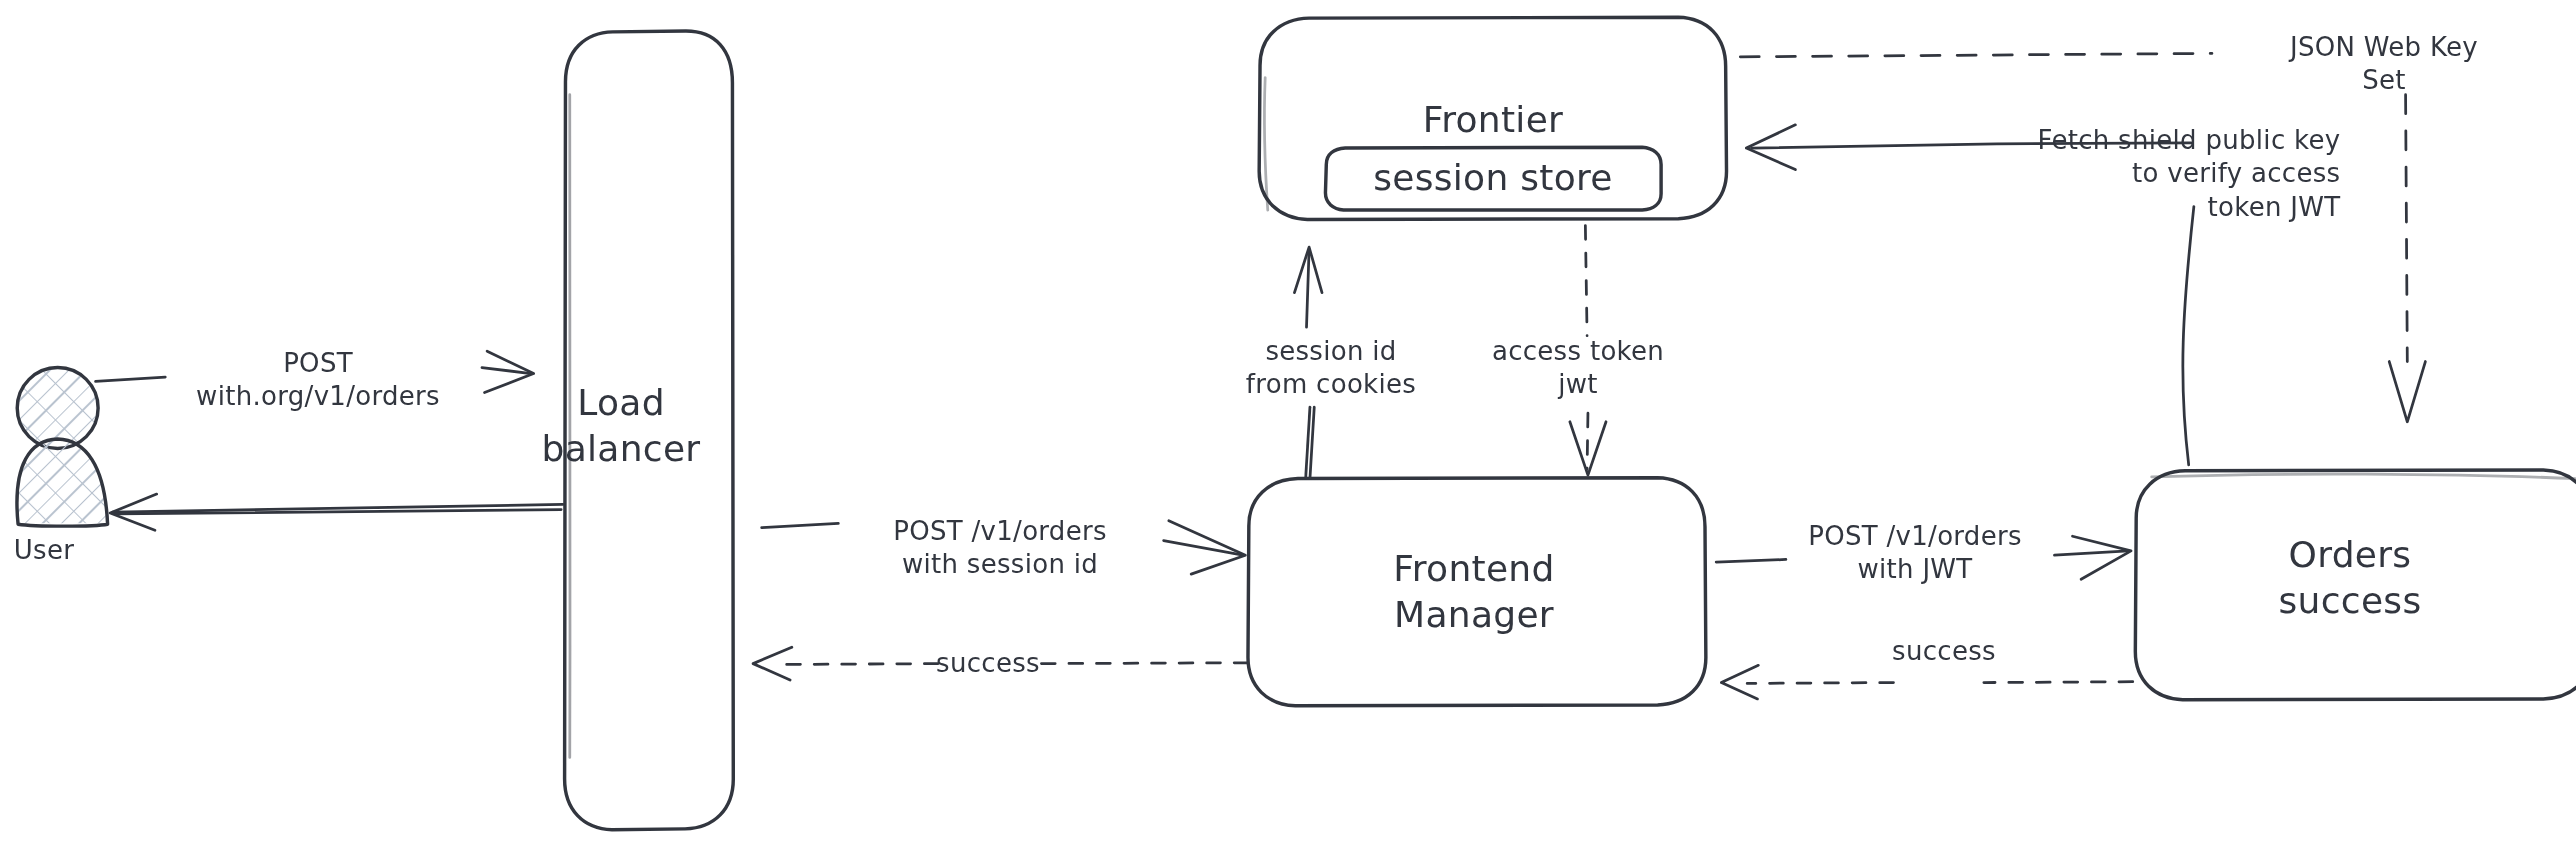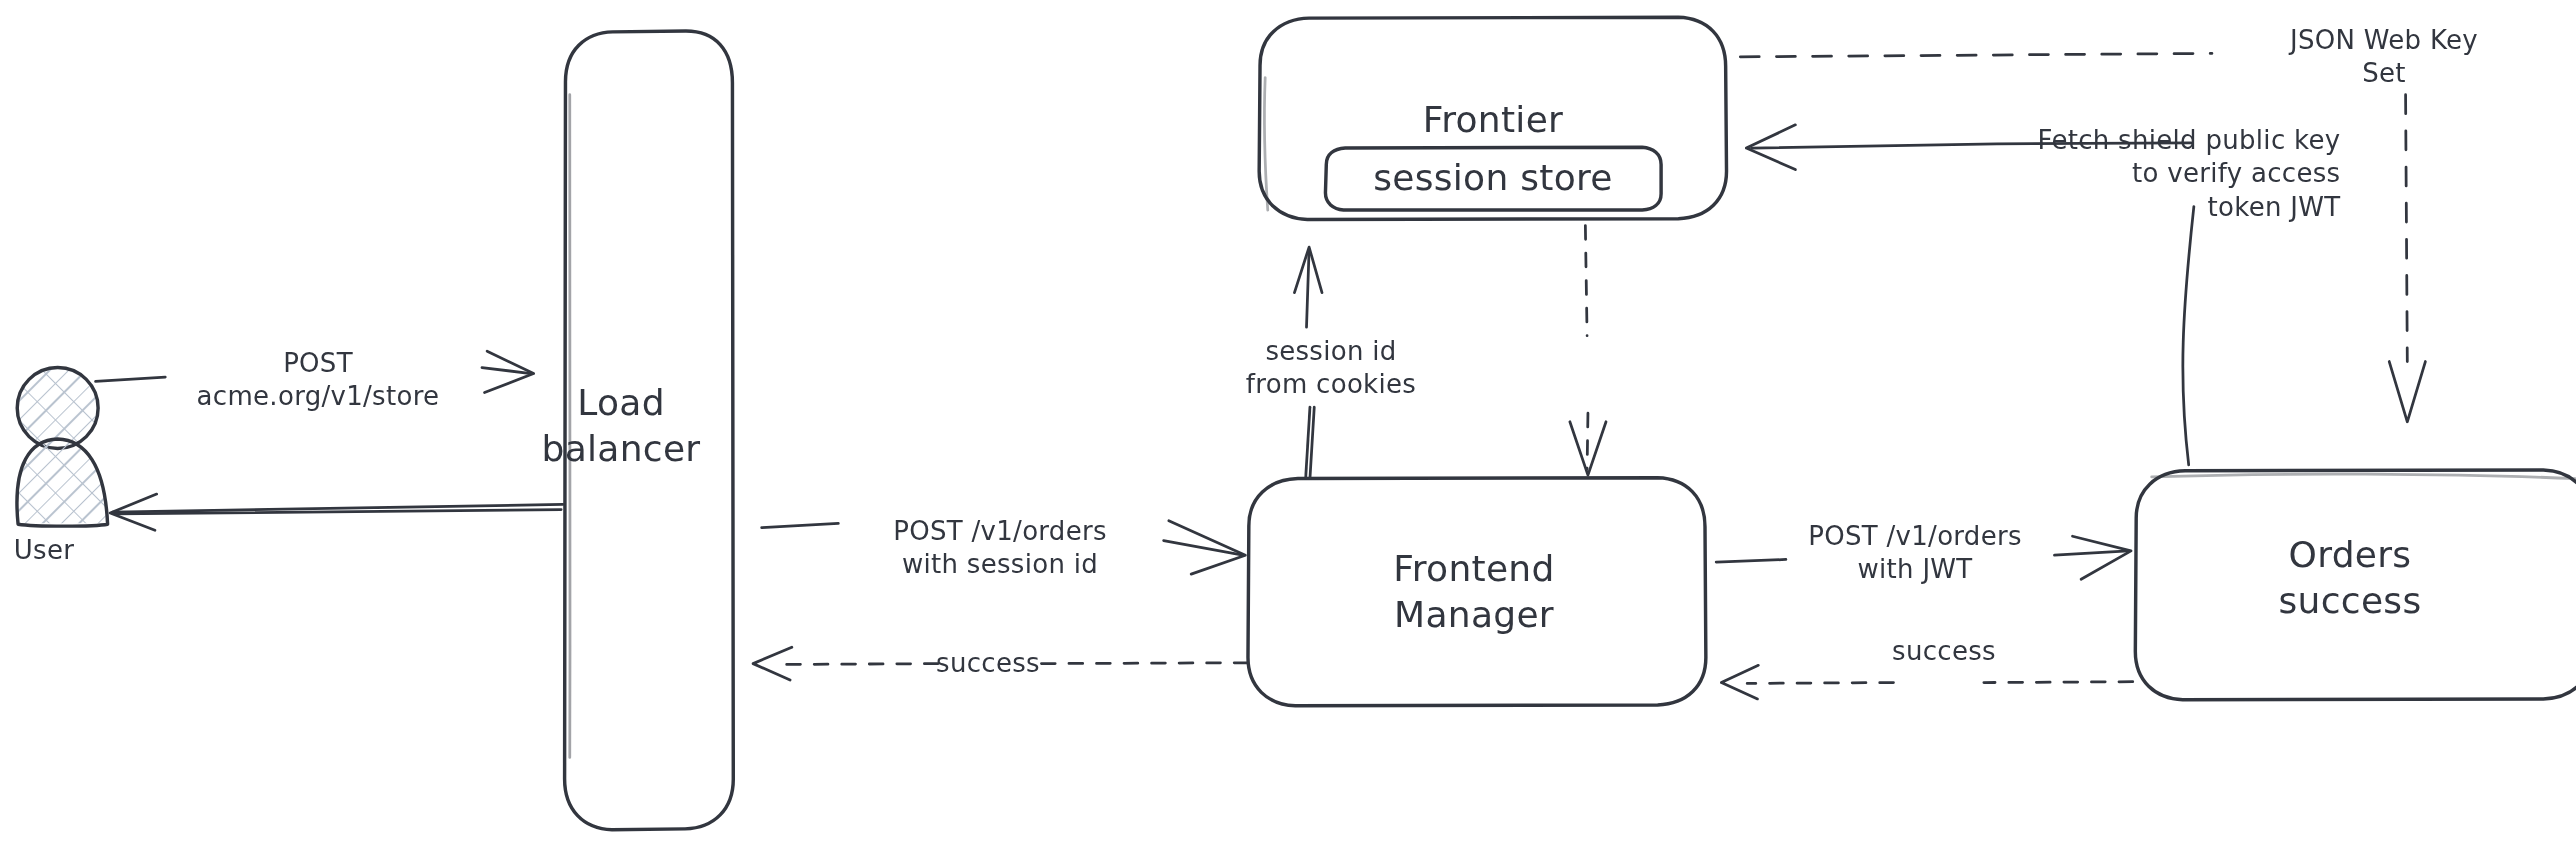--- a/index.html
+++ b/index.html
@@ -209,36 +209,38 @@
   <div class="label node-label" style="left:1493px; top:120px;">Frontier</div>
 
   <div class="label node-label" style="left:1493px; top:178px;">session store</div>
 
   <div class="label node-label" style="left:1474px; top:592px;">Frontend
 Manager</div>
 
   <div class="label node-label" style="left:2350px; top:578px;">Orders success</div>
 
   <div class="label edge-label" style="left:318px; top:380px;">POST
-acme.org/v1/store</div>
+with.org/v1/orders</div>
 
   <div class="label edge-label" style="left:1000px; top:548px;">POST /v1/orders
 with session id</div>
 
   <div class="label edge-label" style="left:988px; top:664px;">success</div>
 
   <div class="label edge-label" style="left:1331px; top:368px;">session id
 from cookies</div>
 
+  <div class="label edge-label" style="left:1578px; top:368px;">access token
+jwt</div>
 
   <div class="label edge-label" style="left:1915px; top:553px;">POST /v1/orders
 with JWT</div>
 
   <div class="label edge-label" style="left:1944px; top:652px;">success</div>
 
   <div class="label edge-label" style="left:2189px; top:174px;text-align:right;">Fetch shield public key
 to verify access
 token JWT</div>
 
-  <div class="label edge-label" style="left:2384px; top:57px;">JSON Web Key Set</div>
+  <div class="label edge-label" style="left:2384px; top:64px;">JSON Web Key Set</div>
 
 </div>
 
 
 </body></html>

